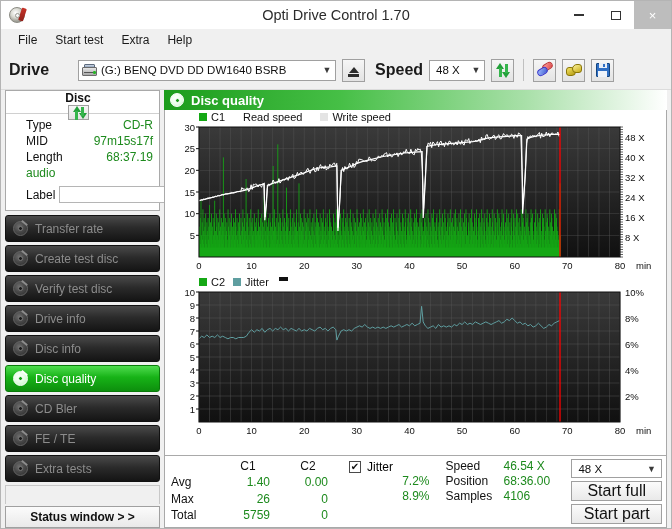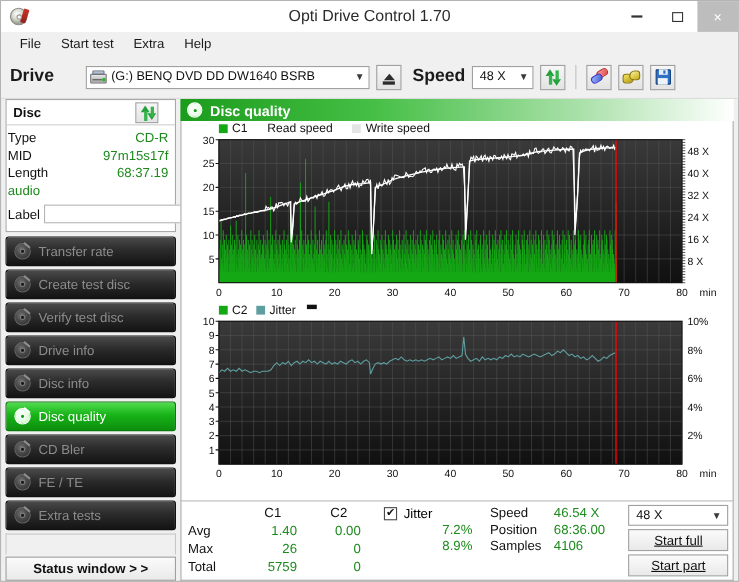--- a/index.html
+++ b/index.html
@@ -150,23 +150,24 @@
   .left{
     width:159px;flex:0 0 159px;display:flex;flex-direction:column;
     padding-right:4px;box-sizing:border-box;
   }
   .disc-box{
     background:#fff;border:1px solid #a9a9a9;box-sizing:border-box;
   }
   .disc-hd{
     height:22px;display:flex;align-items:center;padding:0 15px 0 6px;
     border-bottom:1px solid #d0d0d0;
+    flex-direction:column;
   }
   .disc-hd .t{font-weight:bold;font-size:12px;color:#111;flex:1;}
-  .disc-rows{padding:4px 6px 5px 1px;}
+  .disc-rows{padding:4px 6px 5px 20px;}
   .drow{display:flex;font-size:12px;line-height:15px;margin-bottom:1px;}
   .drow .k{color:#111;flex:1;}
   .drow .v{color:#1d8a1d;text-align:right;}
   .label-row{display:flex;align-items:center;margin-top:3px;gap:4px;}
   .label-row .k{color:#111;font-size:12px;width:42px;}
   .label-input{
     flex:1;height:17px;border:1px solid #b5b5b5;background:#fff;box-sizing:border-box;
     font-size:11px;padding:0 3px;color:#111;outline:none;
   }
   .cd-btn{
@@ -274,21 +275,21 @@
   .btn-col{margin-left:auto;display:flex;flex-direction:column;gap:3px;width:92px;}
   .sel-speed{
     height:19px;border:1px solid #a0a0a0;background:#fff;box-sizing:border-box;
     display:flex;align-items:center;padding-left:6px;font-size:11.5px;color:#111;
   }
   .sel-speed .arrow{margin-left:auto;margin-right:5px;font-size:9px;color:#3a3a3a;}
   .actbtn{
     height:20px;border:1px solid #a0a0a0;box-sizing:border-box;
     background:linear-gradient(180deg,#fbfbfb,#e9e9e9);
     display:flex;align-items:center;justify-content:center;
-    font-size:12px;color:#111;text-decoration:underline;
+    font-size:16px;color:#111;
   }
   
   .statusbar{
     height:22px;flex:0 0 22px;background:#f0f0f0;display:flex;align-items:center;
     border-top:1px solid #dcdcdc;font-size:12px;color:#111;
   }
   .sb-text{width:152px;padding-left:6px;box-sizing:border-box;}
   .sb-prog{
     width:300px;height:14px;border:1px solid #bdbdbd;background:#e6e6e6;box-sizing:border-box;
     position:relative;

